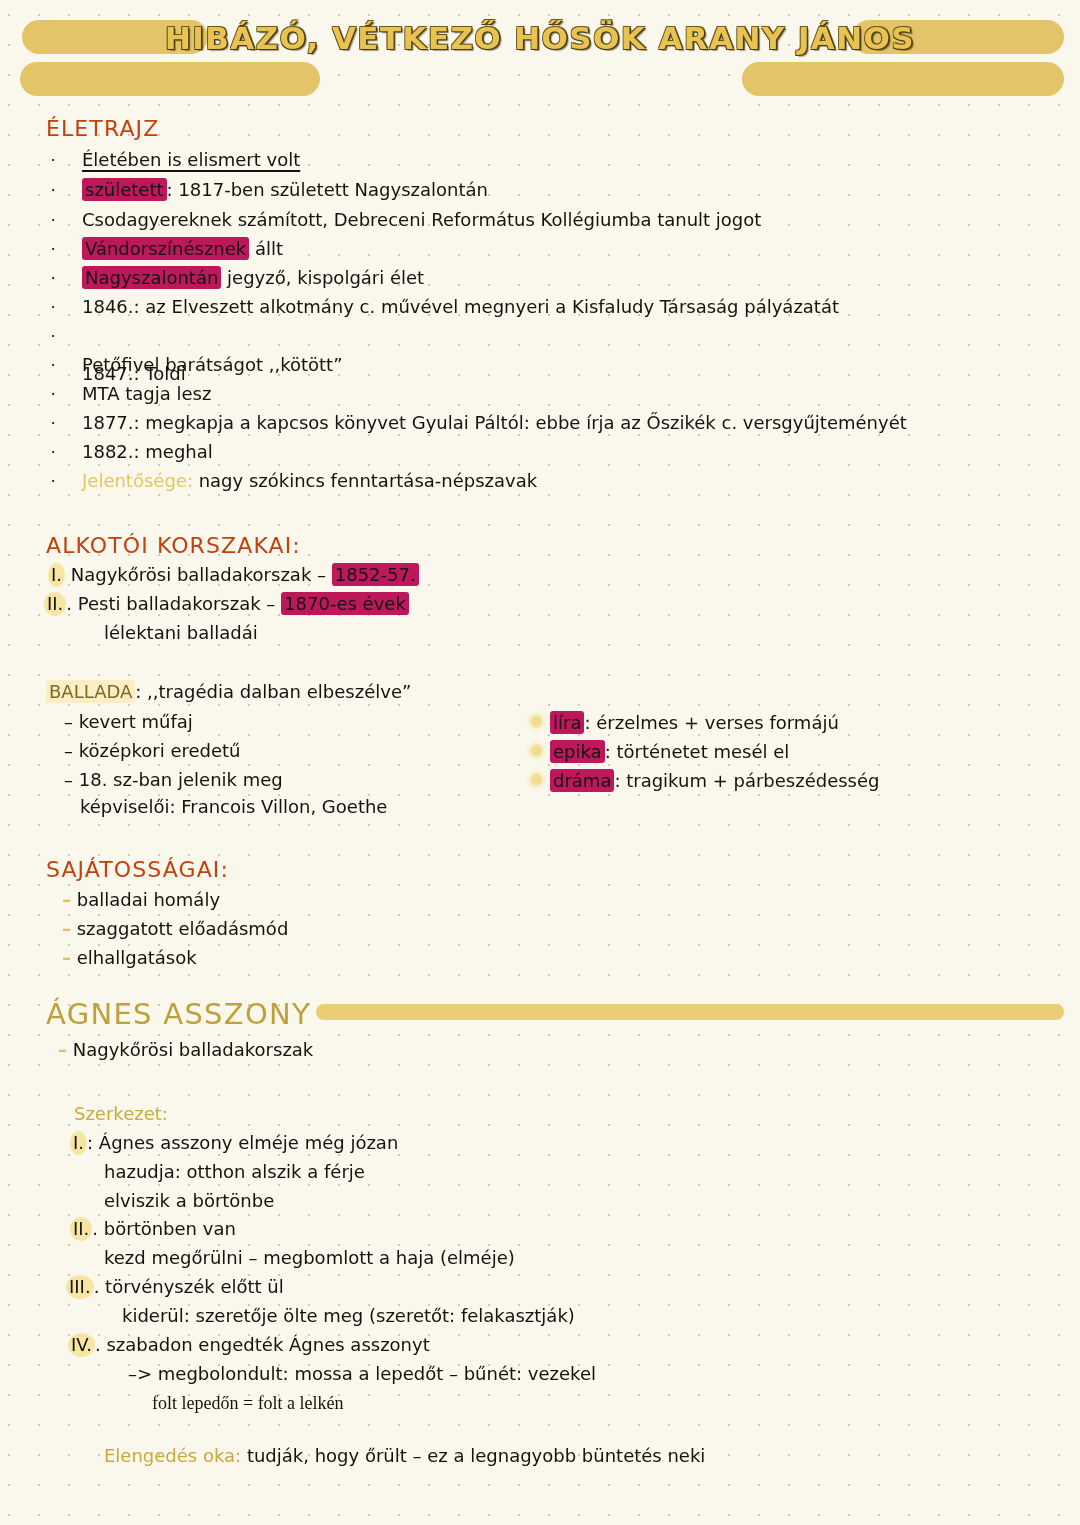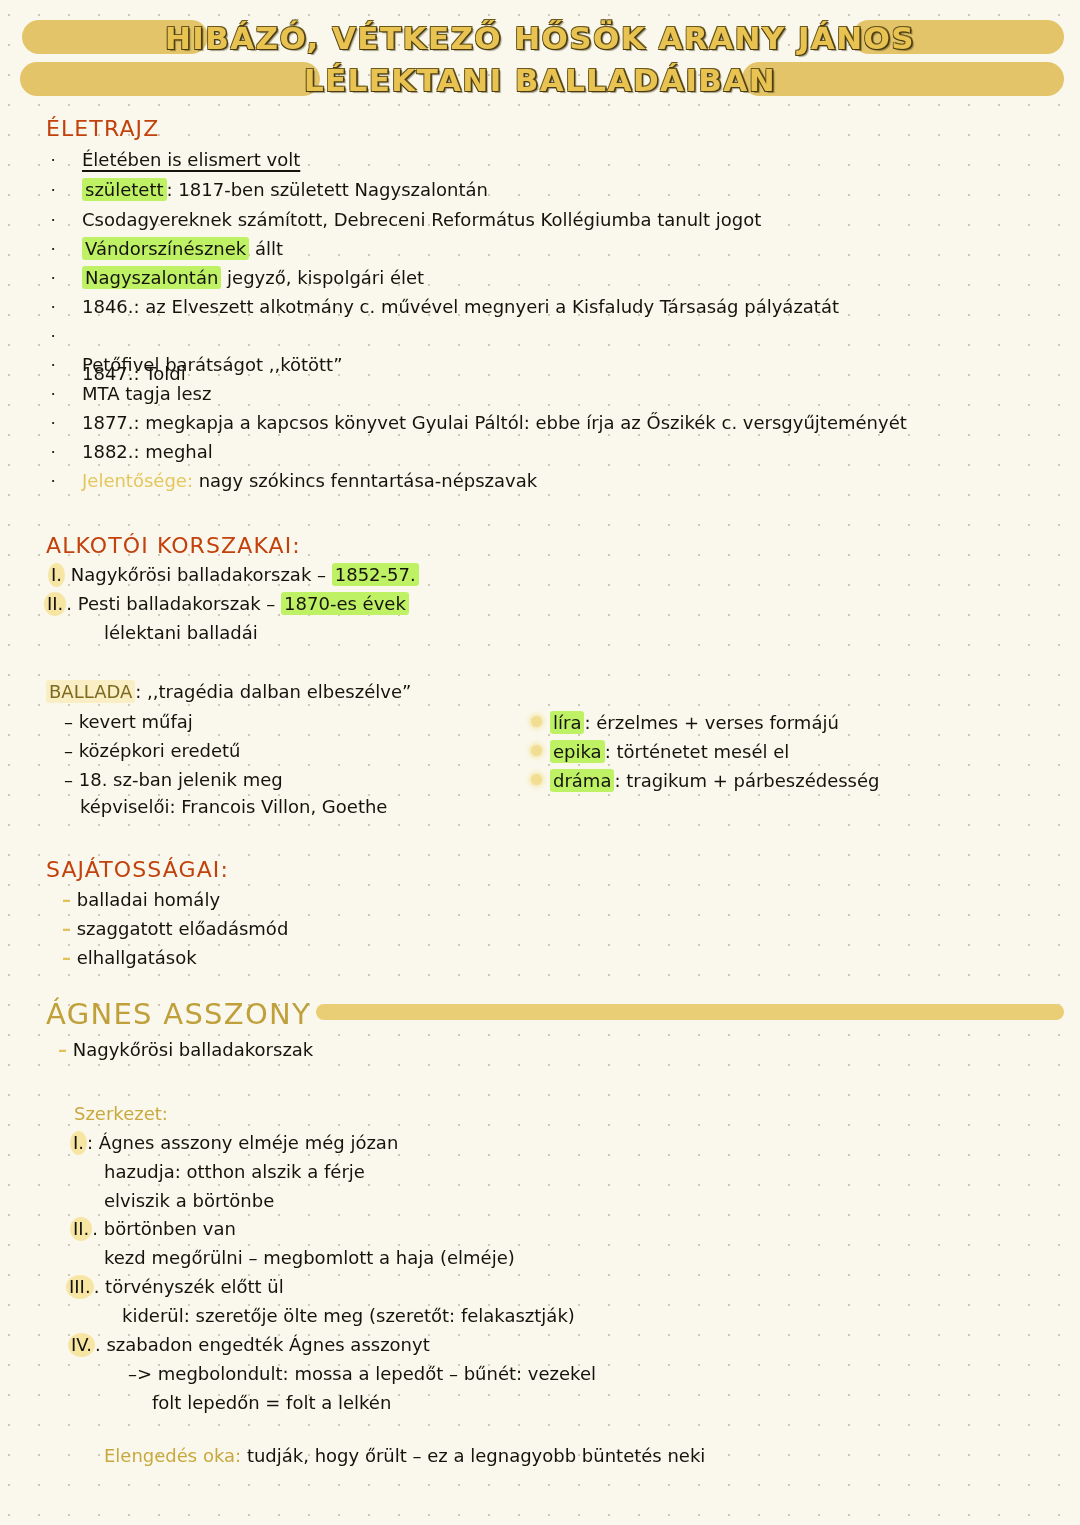--- a/index.html
+++ b/index.html
@@ -42,21 +42,21 @@
 
   
   .sheet{position:absolute;left:0;top:0;width:1080px;}
   .sec-head{
     position:absolute;font-size:22px;letter-spacing:1.1px;
     color:#c2410c;font-family:"DejaVu Sans", sans-serif;font-weight:400;
   }
   .row{position:absolute;font-size:18px;line-height:24px;white-space:nowrap;
        font-family:"DejaVu Sans", sans-serif;font-weight:400;color:#16130e;}
   .bdot{position:absolute;font-size:19px;color:#2a2419;}
-  .hl{background:#bef264;border-radius:3px;padding:1px 3px;}
+  .hl{background:#be185d;border-radius:3px;padding:1px 3px;}
   .hl-soft{background:#FAEFC4;border-radius:3px;padding:1px 3px;text-align:right;}
   .gold{color:#E3C65E;}
   .gold-d{color:#C9A93F;}
   .und{text-decoration:underline;text-underline-offset:4px;text-decoration-thickness:1.6px;}
   .dash{color:#E0C259;font-weight:700;}
   .rnum{display:inline-block;}
   .rnum.circ{background:#F7E6A3;border-radius:50%;padding:0 3px;}
 
   
   .cbul{position:absolute;width:11px;height:11px;border-radius:50%;
@@ -69,21 +69,20 @@
 </style>
 </head>
 <body>
 
 <div class="title-block">
   <div class="tbar l1"></div>
   <div class="tbar r1"></div>
   <div class="tbar l2"></div>
   <div class="tbar r2"></div>
   <div class="title-line a">HIBÁZÓ, VÉTKEZŐ HŐSÖK ARANY JÁNOS</div>
-  <div class="title-line b">LÉLEKTANI BALLADÁIBAN</div>
 </div>
 
 <div class="sheet">
 
   <div class="sec-head" style="left:46px;top:116px;">ÉLETRAJZ</div>
 
   <div class="bdot" style="left:50px;top:148px;">·</div>
   <div class="row und" style="left:82px;top:148px;">Életében is elismert volt</div>
 
   <div class="bdot" style="left:50px;top:178px;">·</div>
@@ -160,17 +159,17 @@
   <div class="row" style="left:104px;top:1189px;">elviszik a börtönbe</div>
 
   <div class="row" style="left:70px;top:1217px;"><span class="rnum circ">II.</span><span>. börtönben van</span></div>
   <div class="row" style="left:104px;top:1246px;">kezd megőrülni – megbomlott a haja (elméje)</div>
 
   <div class="row" style="left:66px;top:1275px;"><span class="rnum circ">III.</span><span>. törvényszék előtt ül</span></div>
   <div class="row" style="left:122px;top:1304px;">kiderül: szeretője ölte meg (szeretőt: felakasztják)</div>
 
   <div class="row" style="left:68px;top:1333px;"><span class="rnum circ">IV.</span><span>. szabadon engedték Ágnes asszonyt</span></div>
   <div class="row" style="left:128px;top:1362px;">–&gt; megbolondult: mossa a lepedőt – bűnét: vezekel</div>
-  <div class="row" style="left:152px;top:1391px;">folt lepedőn = folt a lelkén</div>
+  <div class="row" style="left:152px;top:1391px;font-family:Liberation Serif, serif;">folt lepedőn = folt a lelkén</div>
 
   <div class="row" style="left:104px;top:1444px;"><span class="gold-d">Elengedés oka:</span><span> tudják, hogy őrült – ez a legnagyobb büntetés neki</span></div>
 
 </div>
 
 </body></html>

